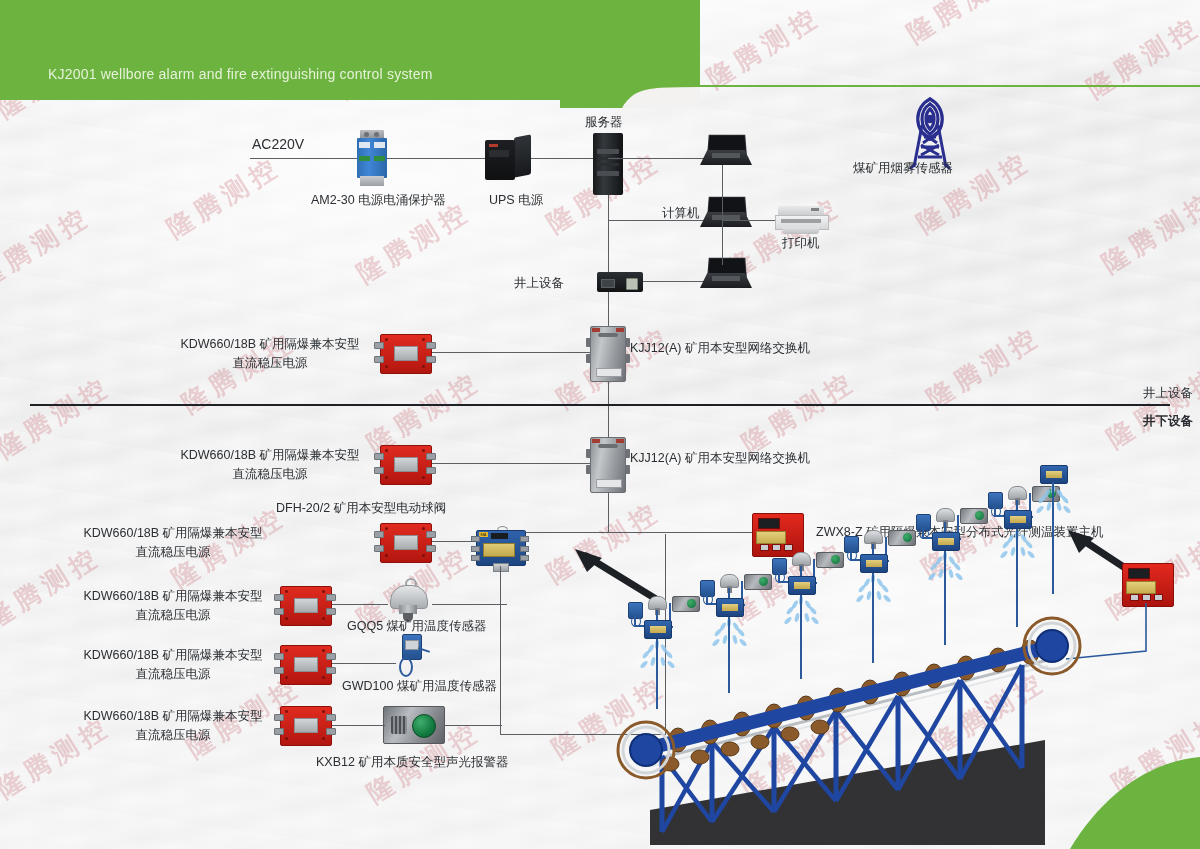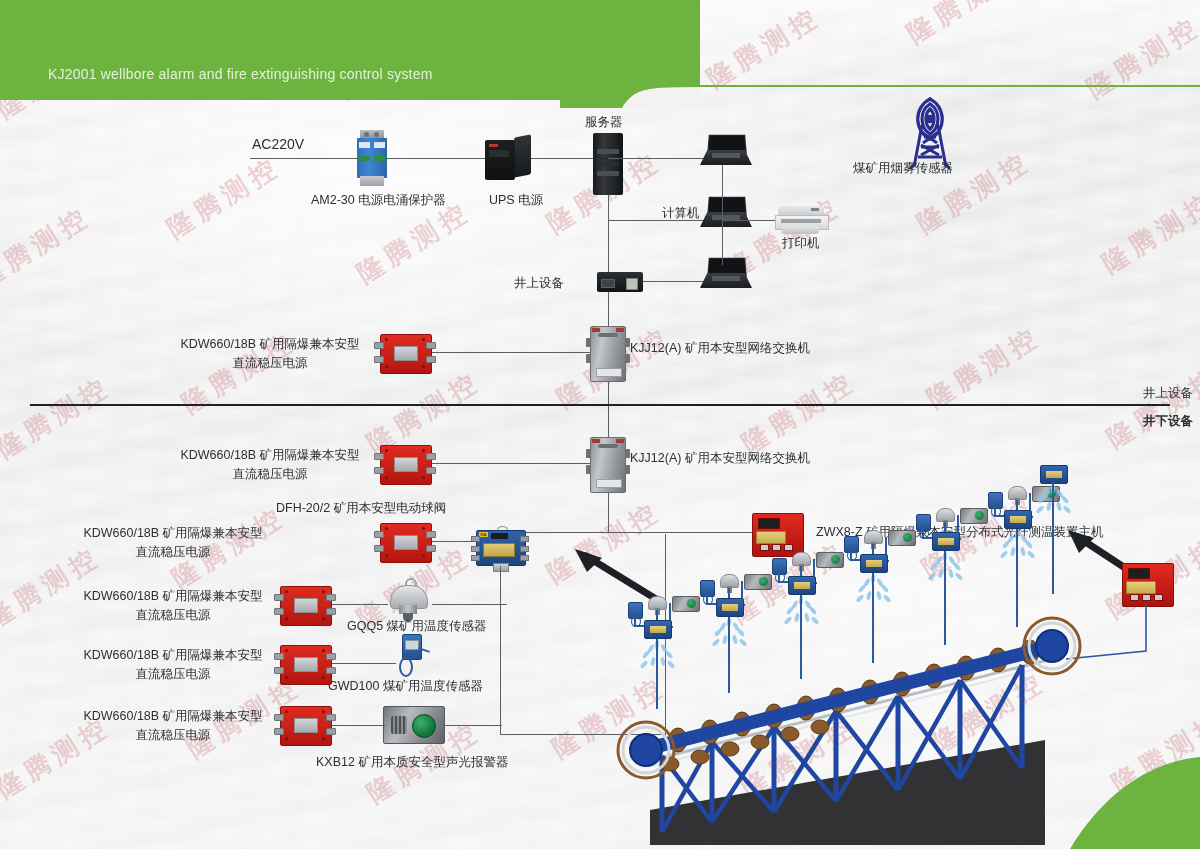--- a/index.html
+++ b/index.html
@@ -491,21 +491,21 @@
   <div class="h-line" style="left:332px;top:604px;width:56px;"></div>
   <div class="lbl c" style="left:78px;top:588px;width:190px;">KDW660/18B 矿用隔爆兼本安型</div>
   <div class="lbl c" style="left:78px;top:607px;width:190px;">直流稳压电源</div>
 
   <div class="dev temp" style="left:388px;top:632px">
     <div class="b"></div>
       <div class="win"></div>
       <div class="cable"></div>
       <div class="probe"></div>
   </div>
-  <div class="lbl" style="left:328px;top:678px">GWD100 煤矿用温度传感器</div>
+  <div class="lbl" style="left:342px;top:678px">GWD100 煤矿用温度传感器</div>
   <div class="dev kdw" style="left:274px;top:645px">
     <div class="b"></div>
       <div class="plate"></div>
     <div class="scr" style="left:11px;top:4px"></div>
       <div class="scr" style="right:11px;top:4px"></div>
     <div class="scr" style="left:11px;bottom:4px"></div>
       <div class="scr" style="right:11px;bottom:4px"></div>
     <div class="cn" style="left:0px;top:8px"></div>
       <div class="cn" style="left:0px;top:22px"></div>
     <div class="cn" style="right:0px;top:8px"></div>

